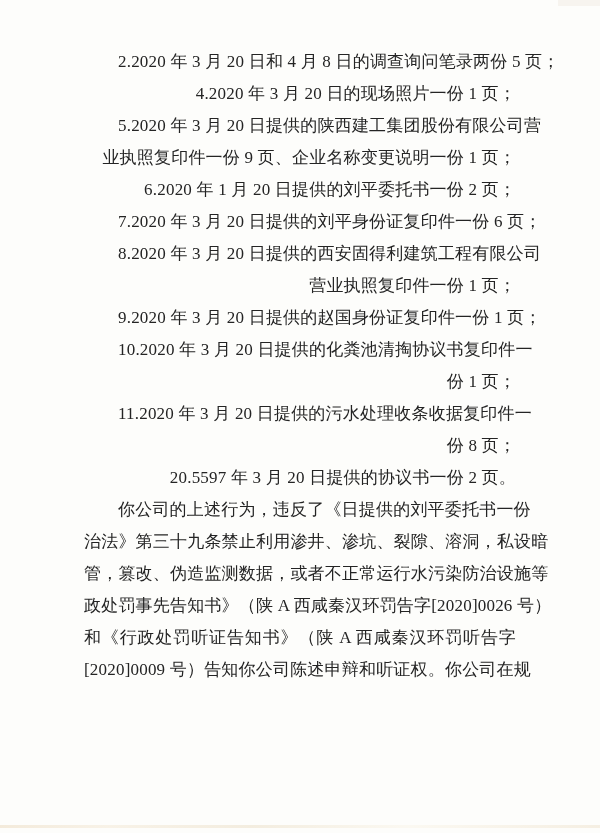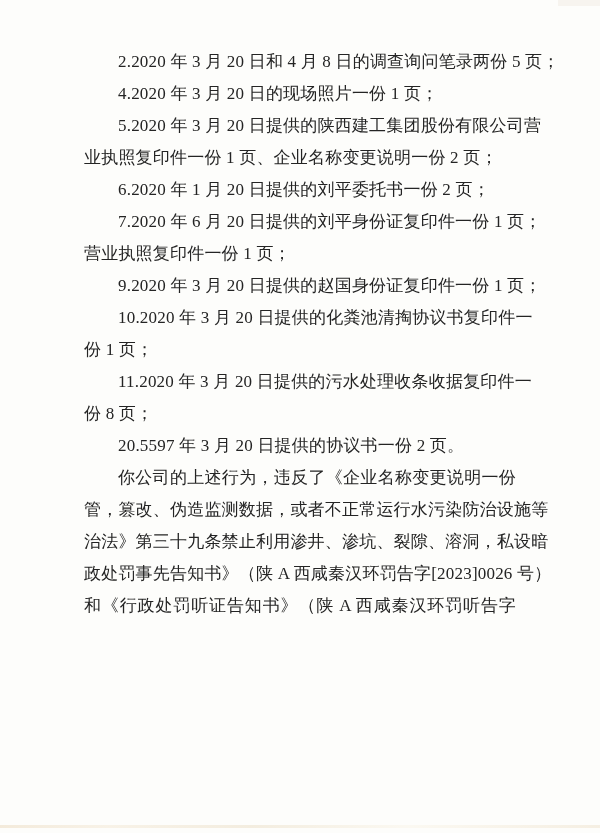--- a/index.html
+++ b/index.html
@@ -26,20 +26,21 @@
   .para {
     margin: 0;
     padding: 0;
   }
   .line {
     display: block;
     height: 32px;
     line-height: 32px;
     white-space: nowrap;
     letter-spacing: 0.2px;
+    text-align: right;
   }
   .indent {
     text-indent: 2em;
   }
   
   .fill {
     text-align: justify;
     text-align-last: justify;
   }
   
@@ -75,32 +76,33 @@
       <span class="line indent">2.2020 年 3 月 20 日和 4 月 8 日的调查询问笔录两份 5 页；</span>
     </p>
 
 
     <p class="para">
       <span class="line indent">4.2020 年 3 月 20 日的现场照片一份 1 页；</span>
     </p>
 
     <p class="para">
       <span class="line indent fill">5.2020 年 3 月 20 日提供的陕西建工集团股份有限公司营</span>
-      <span class="line">业执照复印件一份 1 页、企业名称变更说明一份 2 页；</span>
+      <span class="line">业执照复印件一份 9 页、企业名称变更说明一份 1 页；</span>
     </p>
 
     <p class="para">
       <span class="line indent">6.2020 年 1 月 20 日提供的刘平委托书一份 2 页；</span>
     </p>
 
     <p class="para">
-      <span class="line indent">7.2020 年 6 月 20 日提供的刘平身份证复印件一份 1 页；</span>
+      <span class="line indent">7.2020 年 3 月 20 日提供的刘平身份证复印件一份 6 页；</span>
     </p>
 
     <p class="para">
+      <span class="line indent fill">8.2020 年 3 月 20 日提供的西安固得利建筑工程有限公司</span>
       <span class="line">营业执照复印件一份 1 页；</span>
     </p>
 
     <p class="para">
       <span class="line indent">9.2020 年 3 月 20 日提供的赵国身份证复印件一份 1 页；</span>
     </p>
 
     <p class="para">
       <span class="line indent fill">10.2020 年 3 月 20 日提供的化粪池清掏协议书复印件一</span>
       <span class="line">份 1 页；</span>
@@ -109,23 +111,24 @@
     <p class="para">
       <span class="line indent fill">11.2020 年 3 月 20 日提供的污水处理收条收据复印件一</span>
       <span class="line">份 8 页；</span>
     </p>
 
     <p class="para">
       <span class="line indent">20.5597 年 3 月 20 日提供的协议书一份 2 页。</span>
     </p>
 
     <p class="para">
-      <span class="line indent fill">你公司的上述行为，违反了《企业名称变更说明一份</span>
+      <span class="line indent fill">你公司的上述行为，违反了《日提供的刘平委托书一份</span>
+      <span class="line fill">治法》第三十九条禁止利用渗井、渗坑、裂隙、溶洞，私设暗</span>
       <span class="line fill">管，篡改、伪造监测数据，或者不正常运行水污染防治设施等</span>
-      <span class="line fill">治法》第三十九条禁止利用渗井、渗坑、裂隙、溶洞，私设暗</span>
-      <span class="line fill">政处罚事先告知书》（陕 A 西咸秦汉环罚告字[2023]0026 号）</span>
+      <span class="line fill">政处罚事先告知书》（陕 A 西咸秦汉环罚告字[2020]0026 号）</span>
       <span class="line fill">和《行政处罚听证告知书》（陕 A 西咸秦汉环罚听告字</span>
+      <span class="line">[2020]0009 号）告知你公司陈述申辩和听证权。你公司在规</span>
     </p>
 
   </div>
 
   <div class="scan-edge-bottom"></div>
 </div>
 
 </body></html>

